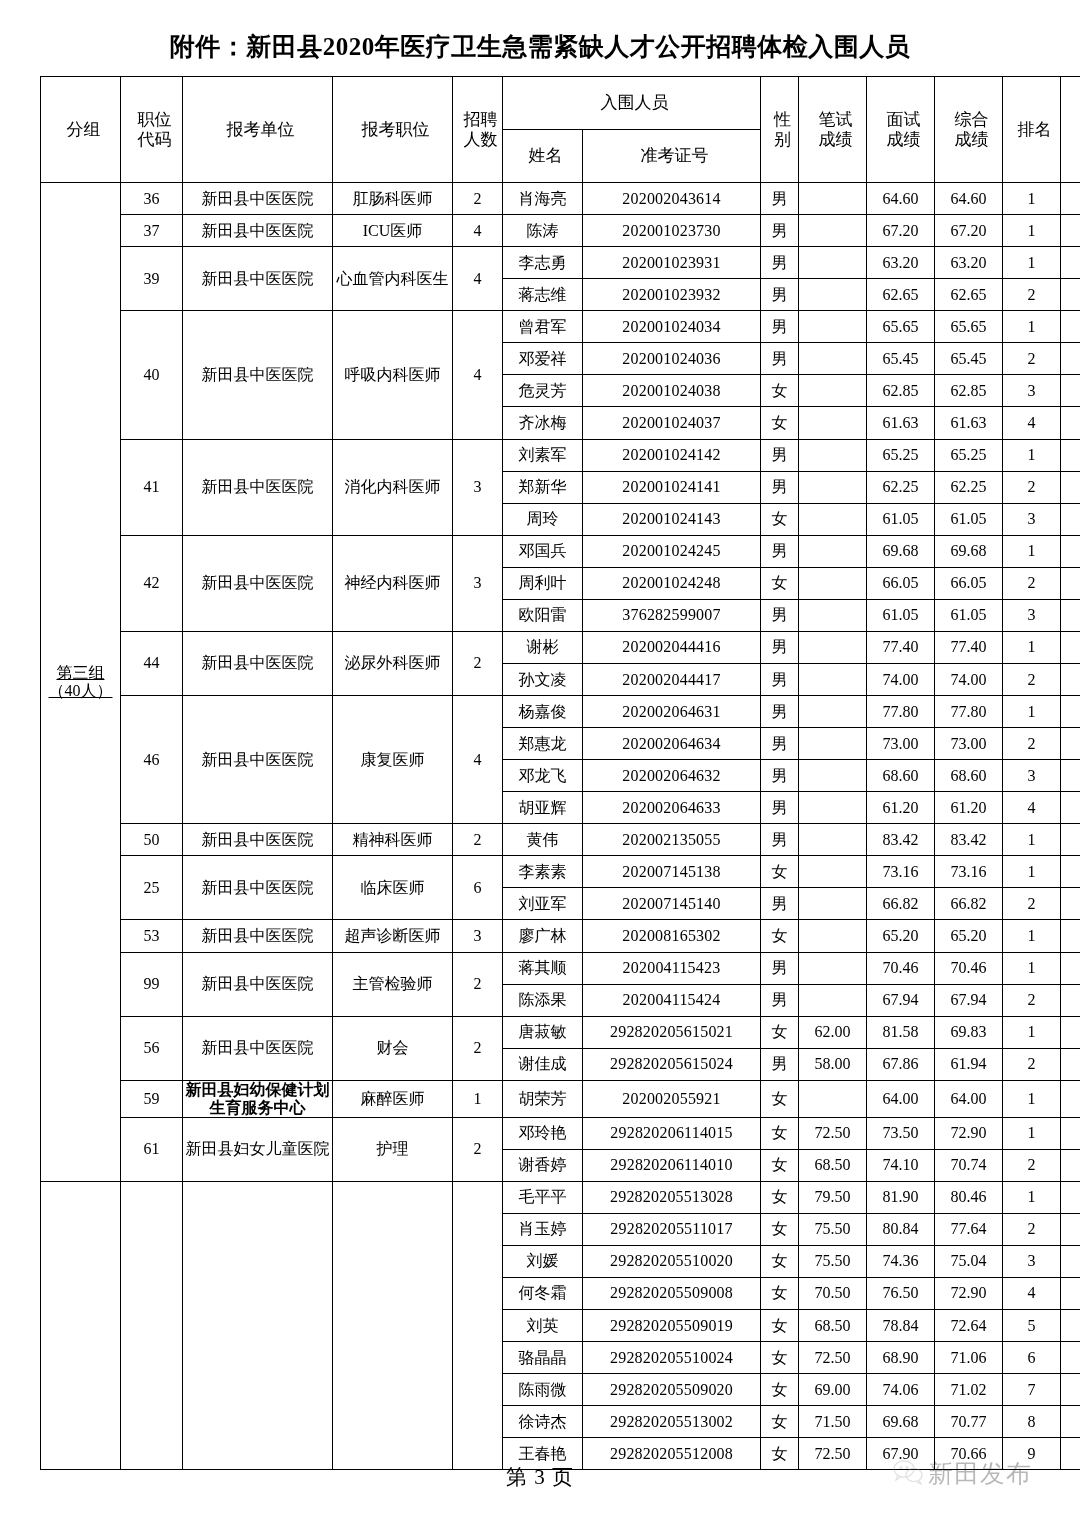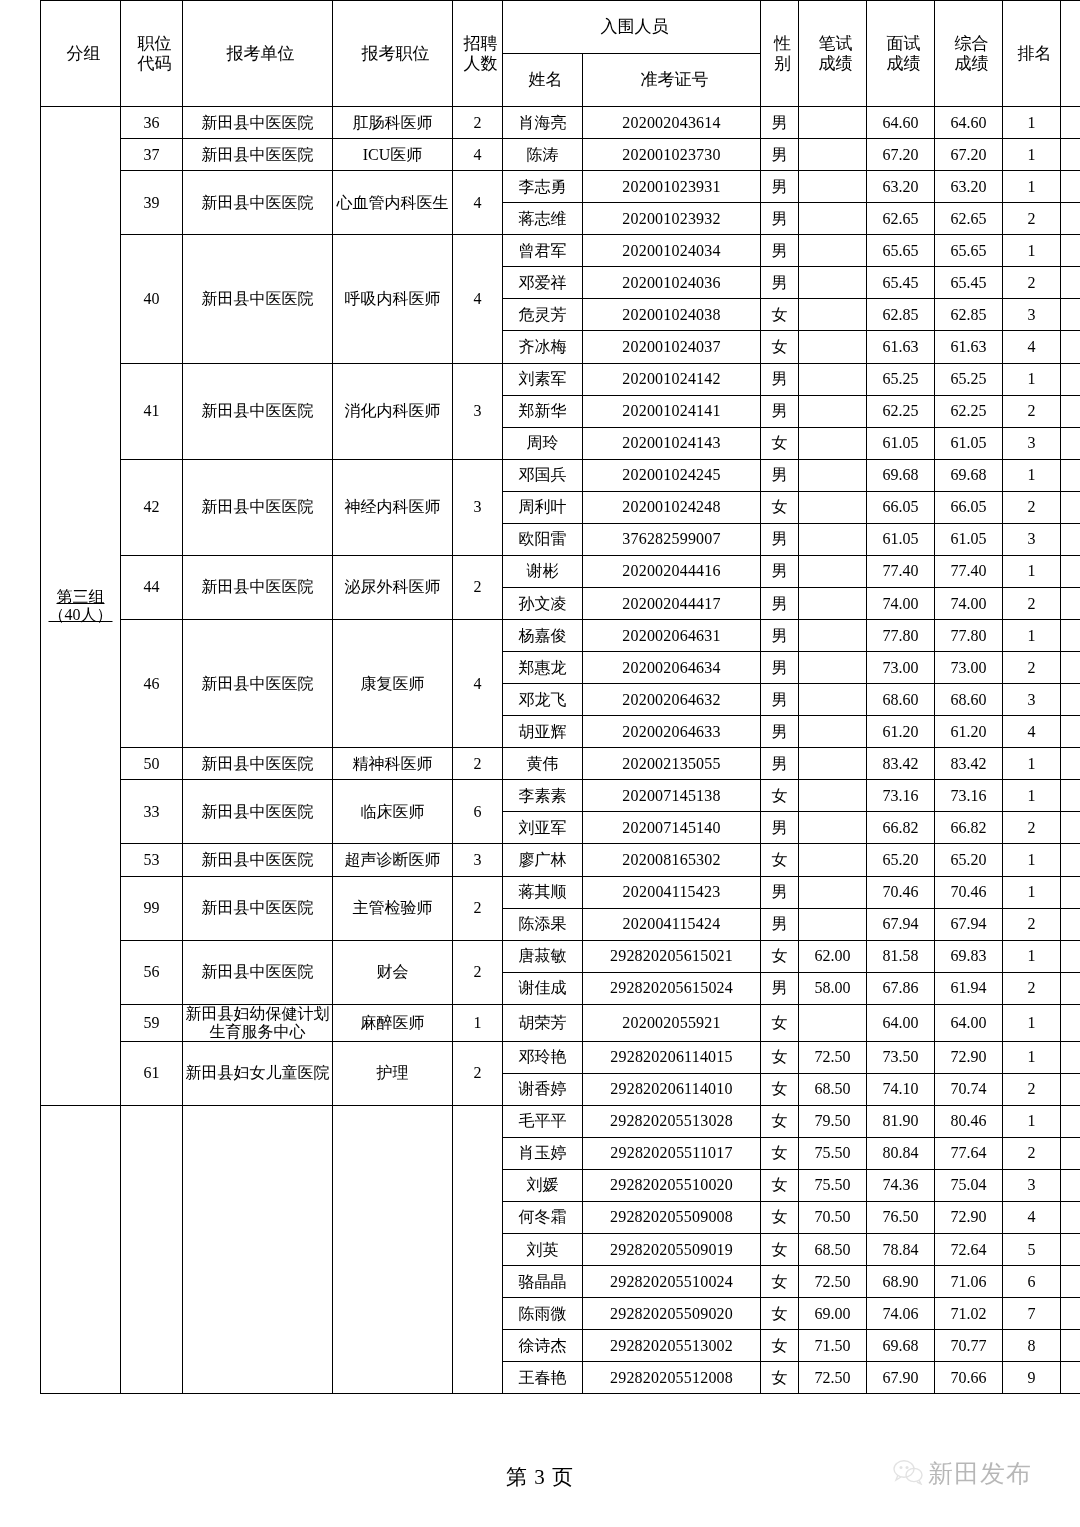--- a/index.html
+++ b/index.html
@@ -58,21 +58,21 @@
   .num-cell {
     font-size: 17px;
     font-family: "Liberation Serif", "DejaVu Serif", serif;
   }
   .code-cell { font-size: 17px; }
   .id-cell { font-size: 16px; letter-spacing: 0.2px; white-space: nowrap; }
   .name-cell { font-size: 16px; white-space: nowrap; }
   .unit-cell { font-size: 16px; }
   .pos-cell { font-size: 16px; }
   .group-cell { font-size: 16px; line-height: 1.3; text-decoration: underline; }
-  .clip { max-height: 40px; overflow: hidden; display: block; }
+  .clip { max-height: 40px; overflow: hidden; display: block; font-weight: bold; }
   .clip-pos { max-height: 22px; overflow: hidden; display: block; }
   .footer {
     position: absolute;
     left: 0;
     right: 0;
     bottom: 20px;
     height: 50px;
   }
   .page-num {
     text-align: center;
@@ -108,20 +108,21 @@
   col.c-inter   { width: 68px; }
   col.c-total   { width: 68px; }
   col.c-rank    { width: 58px; }
   col.c-remark  { width: 80px; }
 </style>
 </head>
 <body>
 
 <div class="page">
 
+  <div class="doc-title">附件：新田县2020年医疗卫生急需紧缺人才公开招聘体检入围人员</div>
 
   <table class="grid">
     <colgroup>
       <col class="c-group">
         <col class="c-code">
         <col class="c-unit">
         <col class="c-pos">
       <col class="c-count">
         <col class="c-name">
         <col class="c-id">
@@ -415,21 +416,21 @@
           <td class="name-cell">黄伟</td>
           <td class="id-cell">202002135055</td>
           <td class="num-cell">男</td>
           <td class="num-cell"></td>
           <td class="num-cell">83.42</td>
           <td class="num-cell">83.42</td>
           <td class="num-cell">1</td>
           <td class="num-cell"></td>
         </tr>
         <tr style="height: 32.075px;">
-          <td class="code-cell" rowspan="2">33</td>
+          <td class="code-cell" rowspan="2">25</td>
           <td class="unit-cell" rowspan="2">新田县中医医院</td>
           <td class="pos-cell" rowspan="2">临床医师</td>
           <td class="num-cell" rowspan="2">6</td>
           <td class="name-cell">李素素</td>
           <td class="id-cell">202007145138</td>
           <td class="num-cell">女</td>
           <td class="num-cell"></td>
           <td class="num-cell">73.16</td>
           <td class="num-cell">73.16</td>
           <td class="num-cell">1</td>

